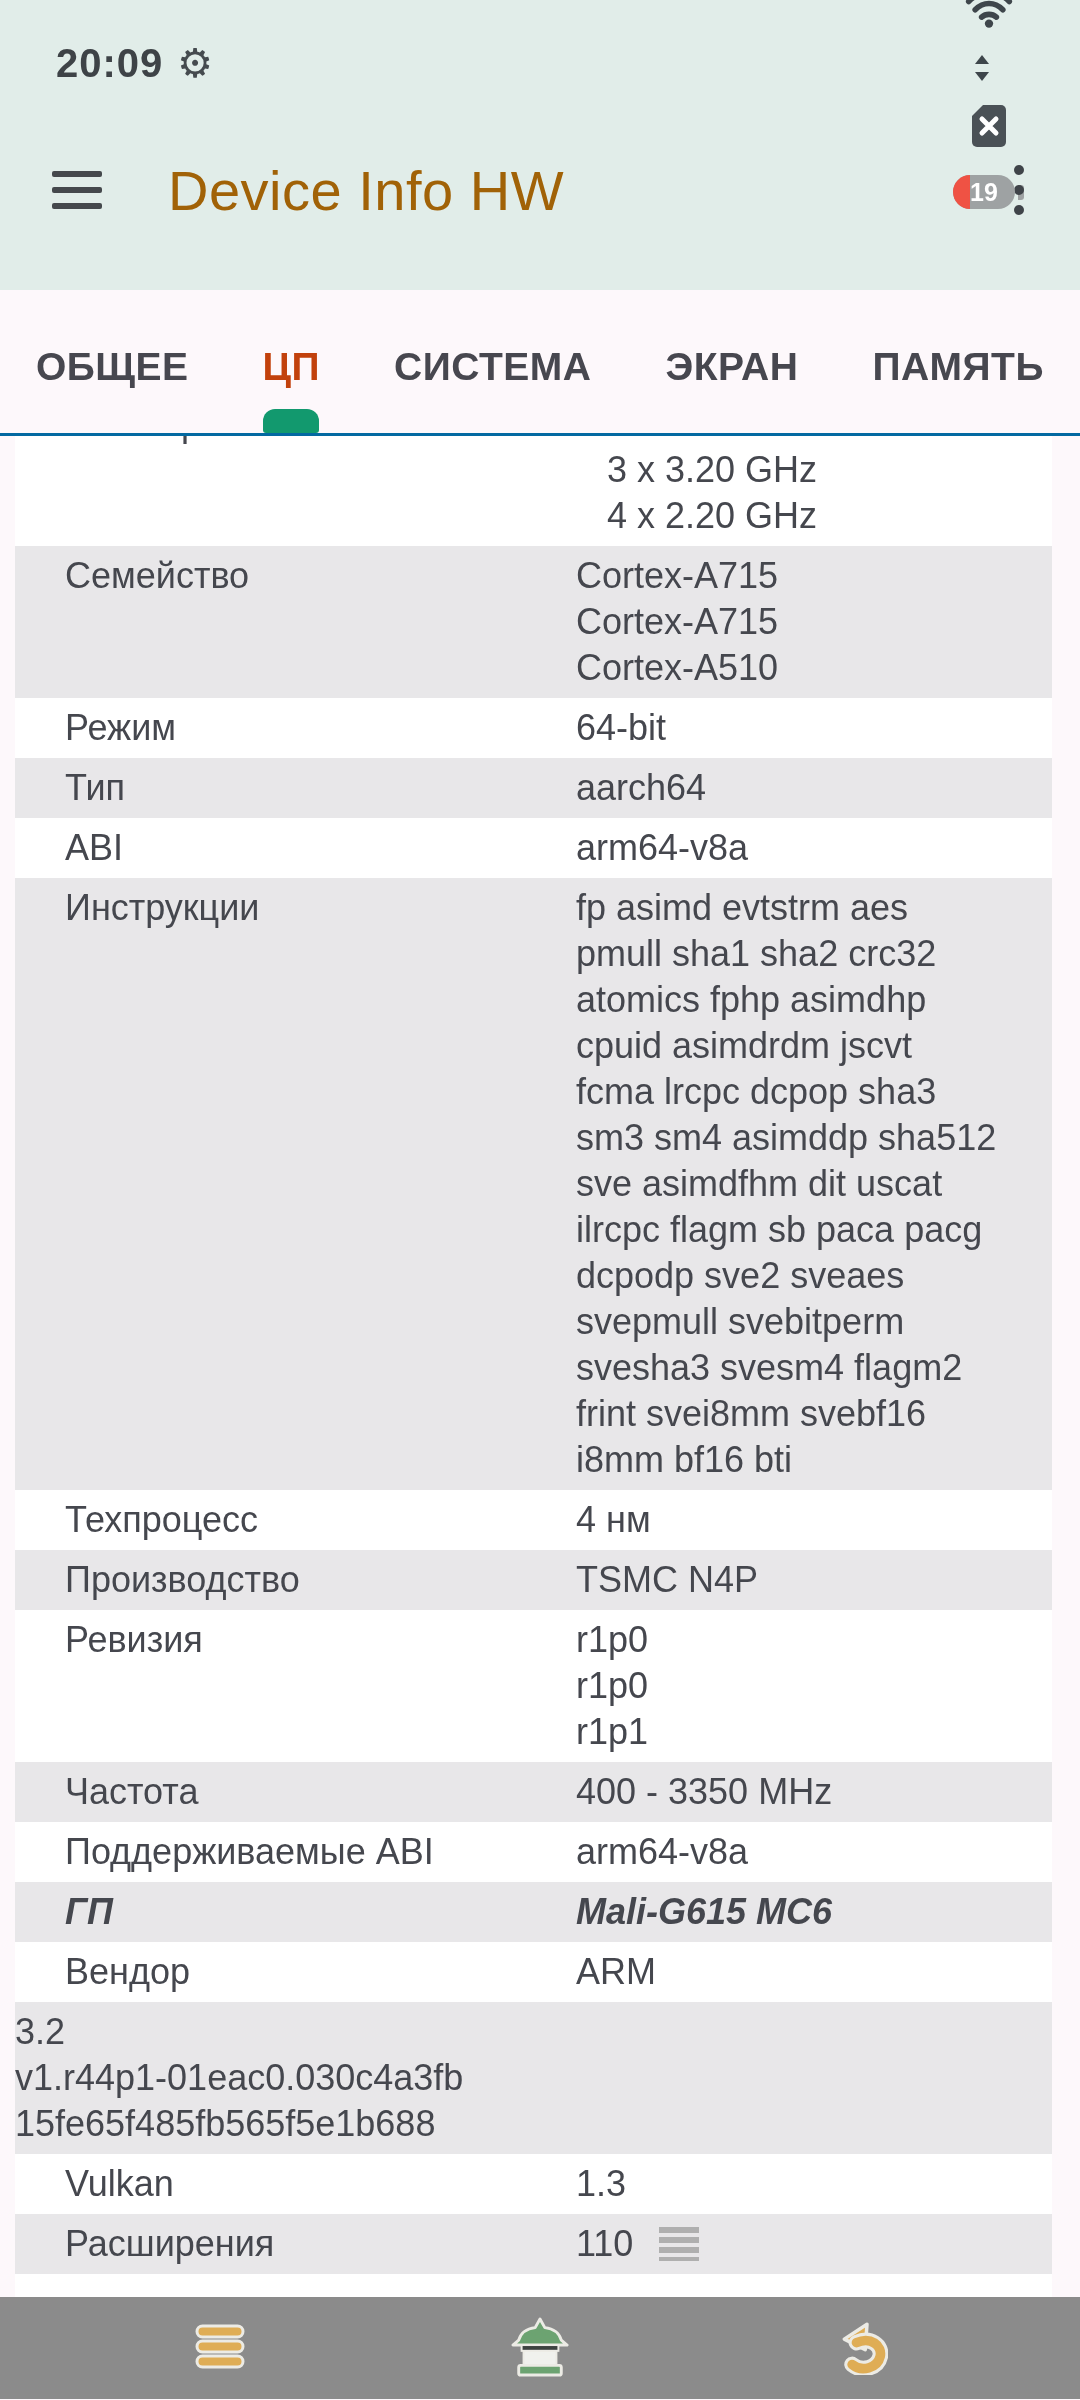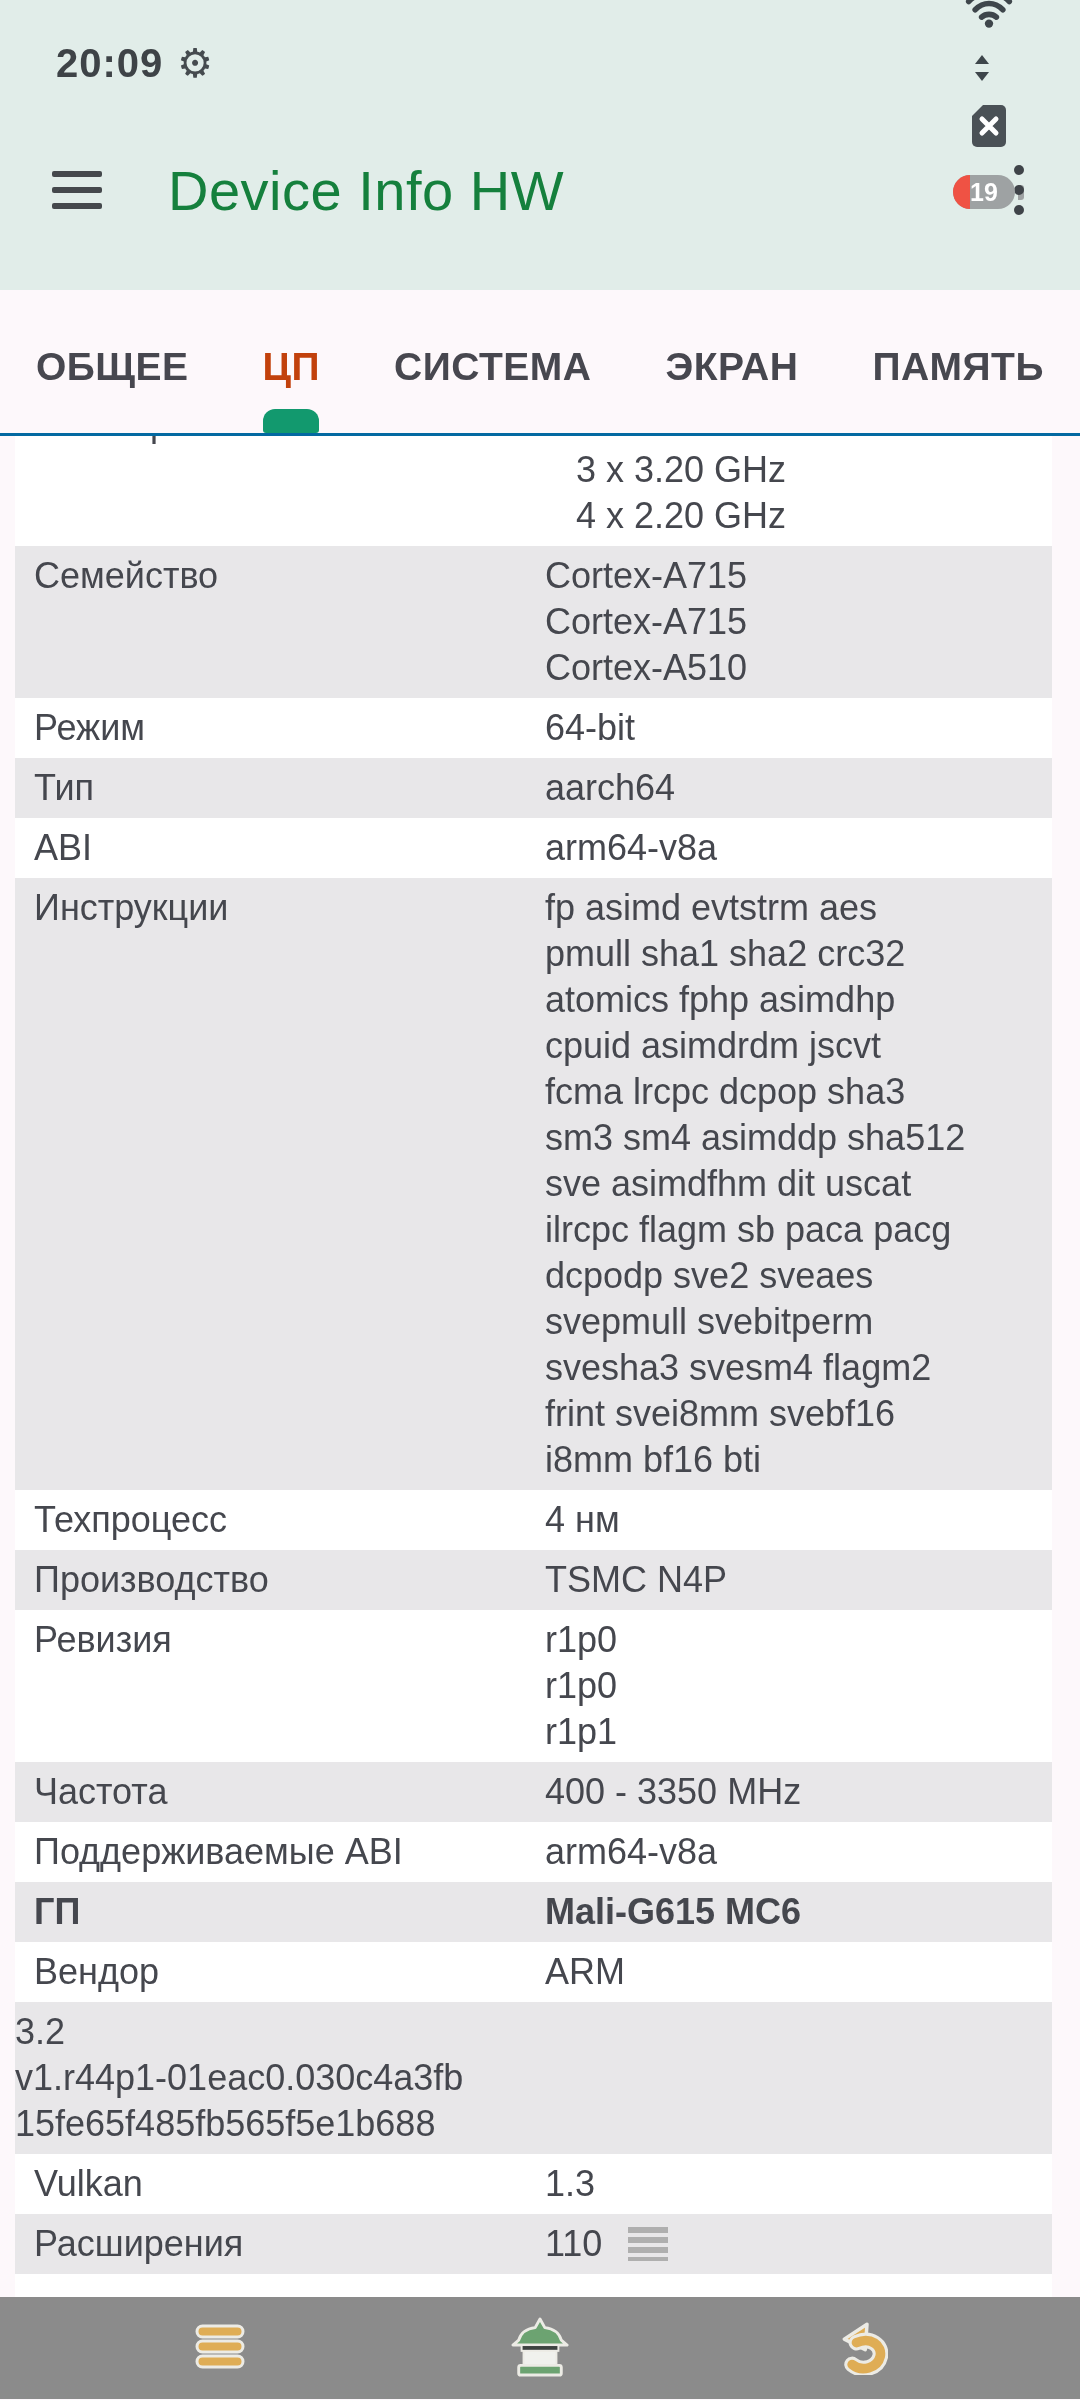--- a/index.html
+++ b/index.html
@@ -28,21 +28,21 @@
   .tri-down { width:0; height:0; border-left:7px solid transparent; border-right:7px solid transparent; border-top:9px solid #3E464B; }
   .battery { position:relative; width:62px; height:34px; border-radius:17px; background:#9EA2A3; overflow:hidden; display:flex; align-items:center; justify-content:center; }
   .battery .charge { position:absolute; left:0; top:0; bottom:0; width:17px; background:#EF5244; }
   .battery .pct { position:relative; color:#FFFFFF; font-size:25px; font-weight:700; }
   .battery-nub { width:6px; height:15px; background:#9EA2A3; border-radius:0 3px 3px 0; margin-left:3px; }
   .battery-wrap { display:flex; align-items:center; }
 
   .appbar { height:180px; display:flex; align-items:center; box-sizing:border-box; padding:0 50px 20px 52px; }
   .hamburger { width:50px; display:flex; flex-direction:column; gap:10px; background:none; border:none; padding:0; cursor:pointer; }
   .hamburger span { display:block; height:6px; background:#44484C; border-radius:2px; }
-  .app-title { font-size:56px; font-weight:400; color:#15803d; margin:0 0 0 66px; letter-spacing:0.5px; }
+  .app-title { font-size:56px; font-weight:400; color:#a16207; margin:0 0 0 66px; letter-spacing:0.5px; }
   .overflow { margin-left:auto; display:flex; flex-direction:column; gap:10px; background:none; border:none; padding:6px; cursor:pointer; }
   .overflow span { width:10px; height:10px; border-radius:50%; background:#3F4449; }
 
   
   .tabbar {
     position:relative; height:146px; flex:0 0 auto; background:#FDF8FB;
     border-bottom:3px solid #0369a1; box-sizing:border-box;
     display:flex; align-items:center; justify-content:space-between;
     padding:10px 36px 0 36px; z-index:2;
   }
@@ -51,23 +51,23 @@
   .tab.active { color:#c2410c; }
   .tab-indicator { position:absolute; bottom:0; width:56px; height:24px;
     background:#12996E; border-radius:12px 12px 3px 3px; }
 
   
   .list { height:1861px; flex:0 0 auto; overflow:hidden; background:#FDF8FB;
     box-sizing:border-box; padding:0 28px 0 15px; }
   .row { display:flex; background:#FFFFFF; padding:7px 0;
     font-size:36px; line-height:46px; color:#45474E; }
   .row.shaded { background:#E8E7E9; }
-  .row.bold { font-weight:700; }
+  .row.bold { font-weight:700;font-style:italic; }
   .row.clipped { margin-top:-42px;gap:31px; }
-  .cell-label { flex:0 0 530px; box-sizing:border-box; padding-left:19px; }
+  .cell-label { flex:0 0 530px; box-sizing:border-box; padding-left:19px;margin-left:31px; }
   .cell-value { flex:1; min-width:0; }
   .value-line { white-space:nowrap; display:flex; align-items:center; }
   .filler-row { background:#FFFFFF; height:34px; }
   .list-icon { display:inline-block; width:40px; height:34px; margin-left:26px;
     background:repeating-linear-gradient(to bottom,#AFAFAF 0 6px,transparent 6px 10px);
     cursor:pointer; }
 
   
   .navbar { height:102px; flex:0 0 auto; background:#8B8B8B;
     display:flex; align-items:center; box-sizing:border-box; padding:0 60px; }

